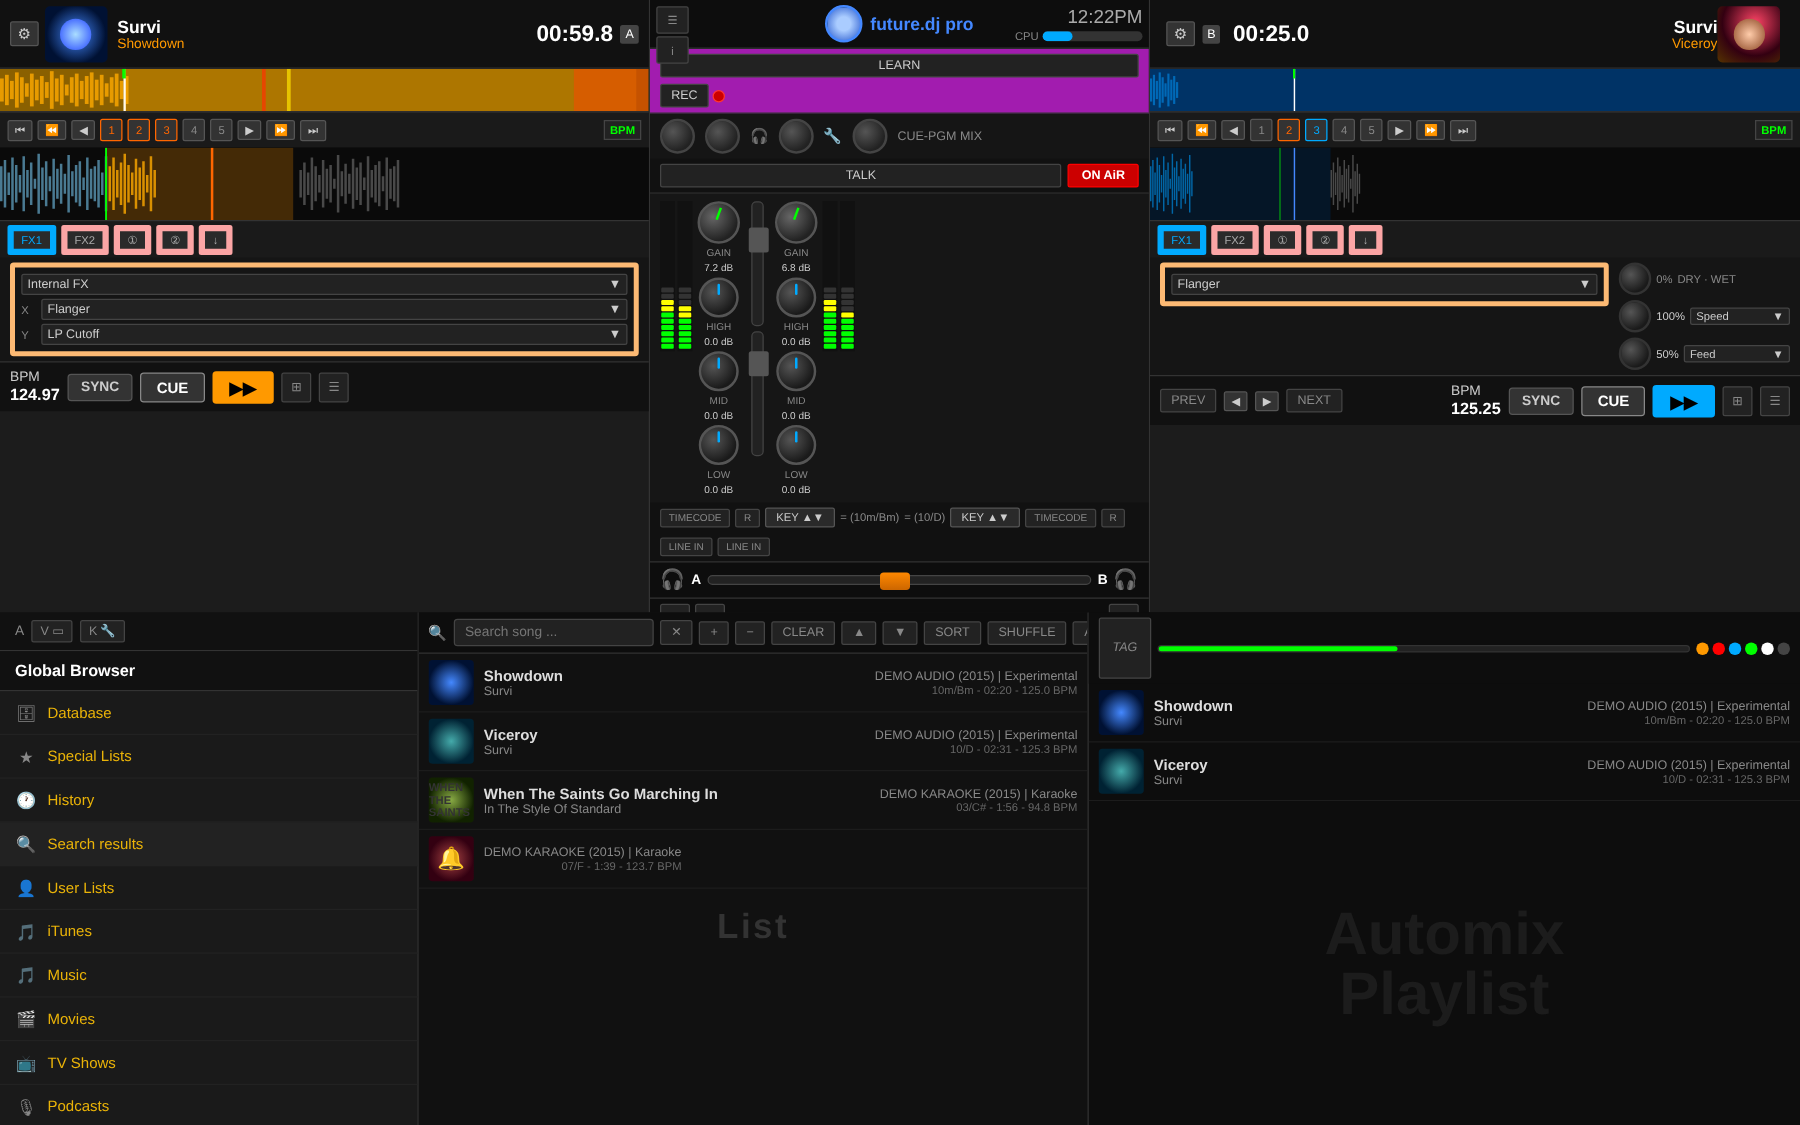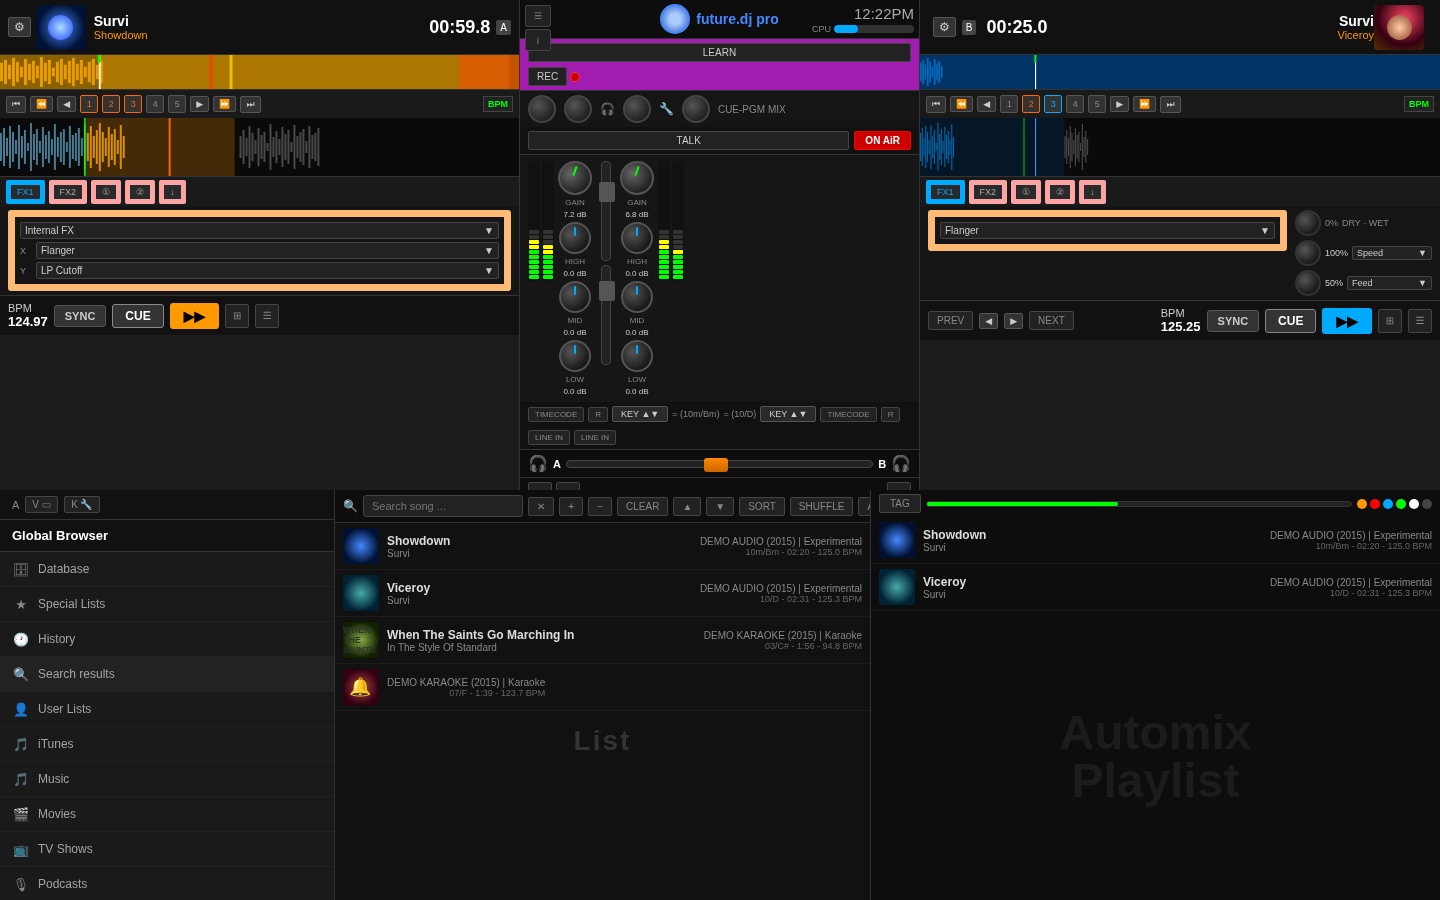--- a/index.html
+++ b/index.html
@@ -360,21 +360,21 @@
       width: 18px;
       height: 18px;
       display: flex;
       align-items: center;
       justify-content: center;
       color: #888;
       font-size: 13px;
     }
     .sidebar-label {
       font-size: 12px;
-      color: #a3a3a3;
+      color: #eab308;
     }
 
     
     .song-list-area {
       flex: 1;
       background: #111;
       overflow: hidden;
     }
     .search-bar-row {
       display: flex;
@@ -444,23 +444,24 @@
       align-items: center;
       padding: 4px 8px;
       background: #0d0d0d;
       gap: 5px;
     }
     .tag-btn {
       background: #222;
       border: 1px solid #444;
       color: #888;
       font-size: 10px;
-      padding: 3px 10px;
+      padding: 18px 10px;
       cursor: pointer;
       border-radius: 2px;
+      font-style: italic;
     }
     .tag-dots { display: flex; gap: 3px; align-items: center; }
     .dot {
       width: 10px;
       height: 10px;
       border-radius: 50%;
     }
     .dot-yellow { background: #f90; }
     .dot-red { background: #f00; }
     .dot-blue { background: #0af; }
@@ -552,21 +553,21 @@
       width: 100%;
       height: 100%;
     }
 
     
     .fx-panel {
       display: flex;
       flex-direction: column;
       gap: 3px;
       padding: 5px;
-      border: 7px solid #fdba74;
+      border: 4px solid #fdba74;
       border-radius: 3px;
       background: #151515;
     }
     .fx-row-inline {
       display: flex;
       align-items: center;
       gap: 4px;
     }
     .fx-label { font-size: 9px; color: #888; width: 12px; }
     .fx-dropdown {

